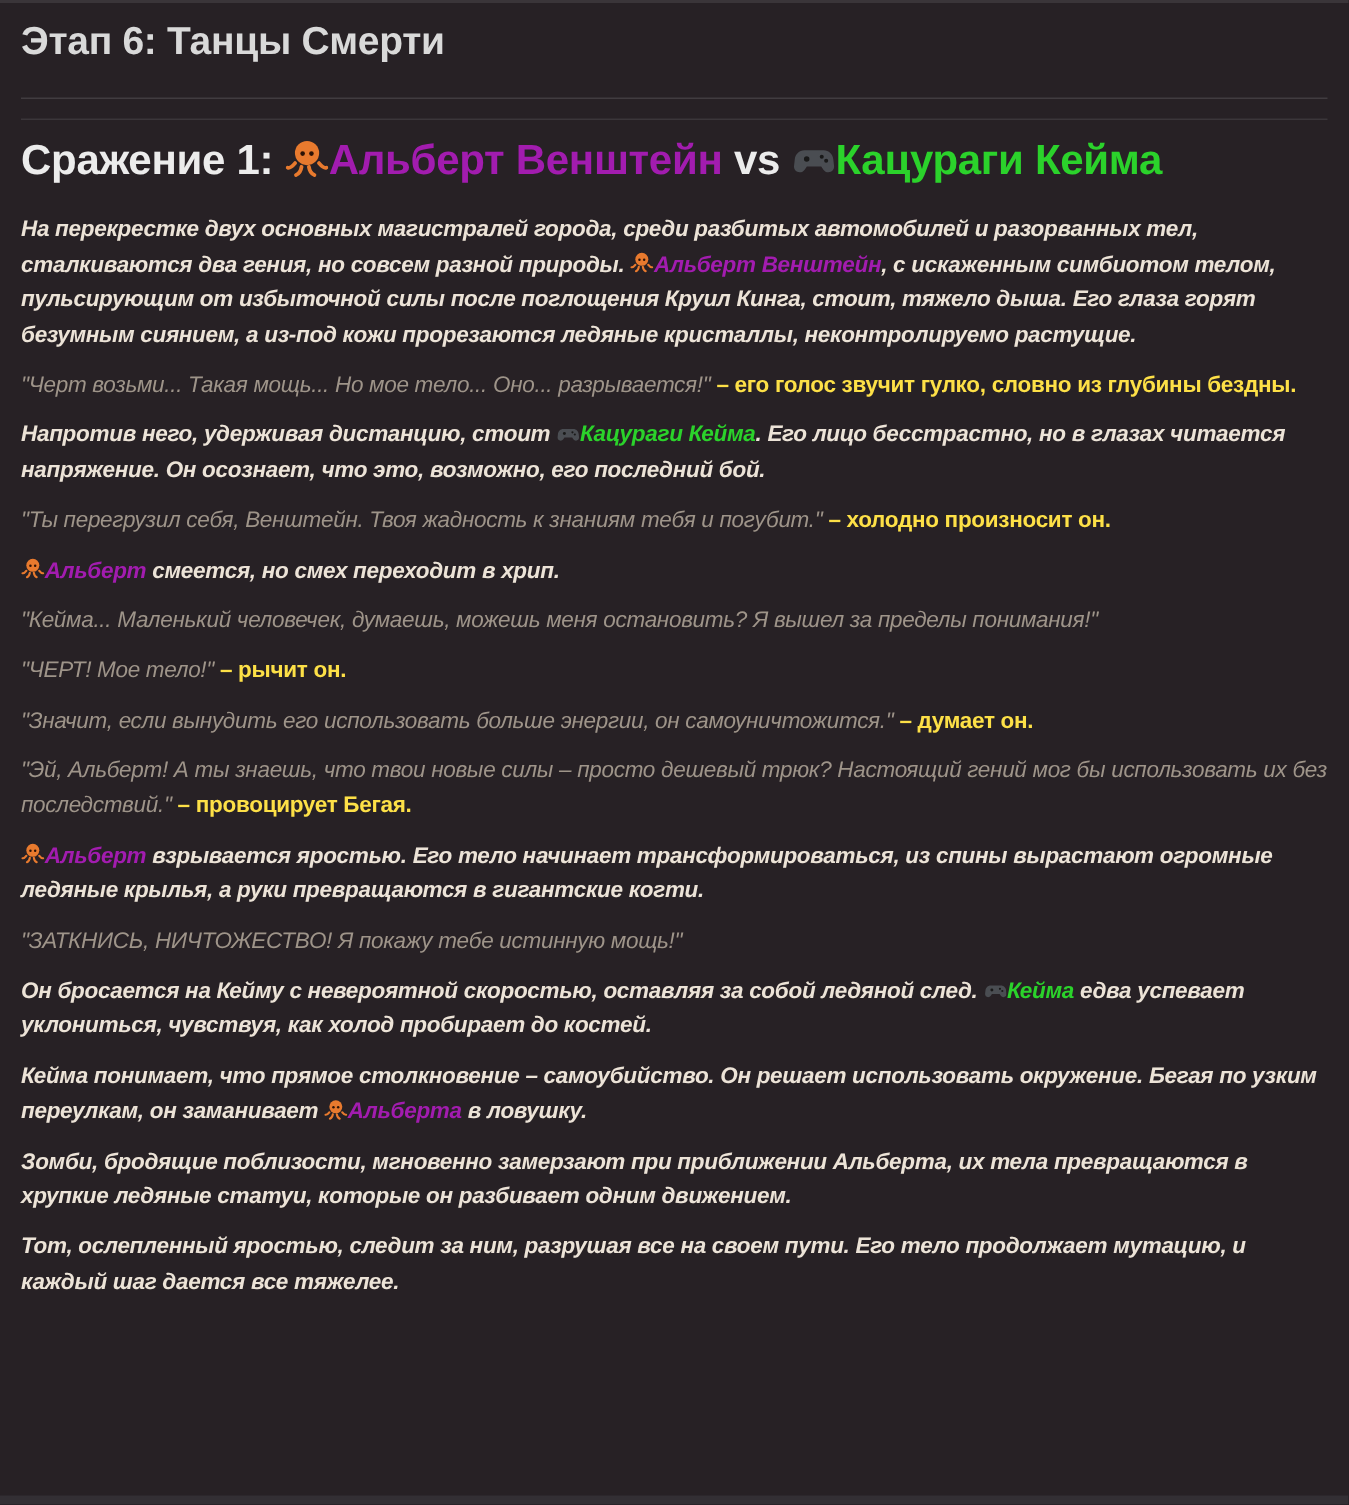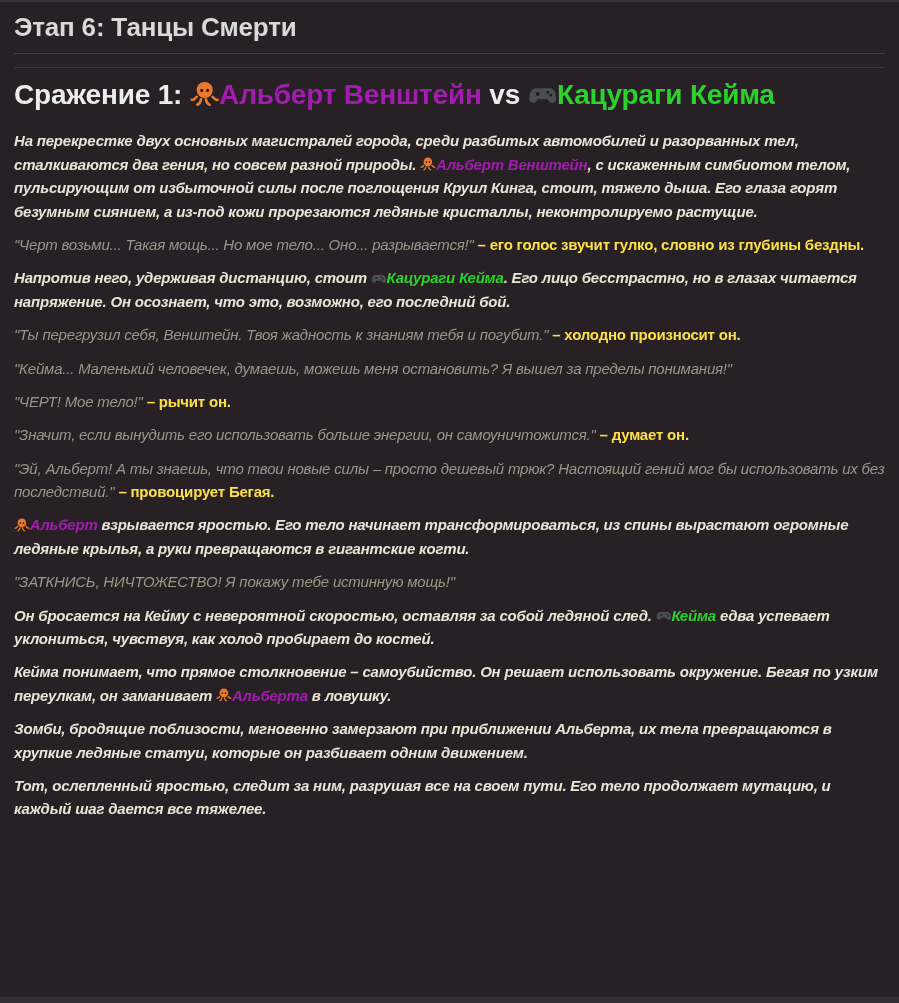--- a/index.html
+++ b/index.html
@@ -9,21 +9,21 @@
   *{box-sizing:border-box;}
   html,body{margin:0;padding:0;}
   body{
     width:899px;height:1003px;overflow:hidden;position:relative;
     background:var(--bg);
     border-top:2px solid #3a3539;
     padding:8px 14px 0 14px;
     font-family:"Liberation Sans","DejaVu Sans",sans-serif;
   }
   h1.stage-title{
-    margin:2px 0 10px 0;font-size:26px;font-weight:bold;
+    margin:2px 0 22px 0;font-size:26px;font-weight:bold;
     color:var(--heading);letter-spacing:-0.2px;
   }
   hr.title-rule{border:0;border-top:1px solid #413c40;margin:0 0 13px 0;}
   hr.divider{border:0;border-top:1px solid #3b363a;margin:13px 0 8px 0;}
   .p{
     margin:0 0 10px 0;font-size:15px;line-height:1.56;
     font-weight:bold;font-style:italic;color:var(--body);letter-spacing:-0.2px;
   }
   .battle-heading{
     font-style:normal;font-size:28px;color:#ececec;margin:9px 0 16px 0;
@@ -66,20 +66,28 @@
           <circle cx="14.4" cy="9.3" r="1.25" fill="#2b1206"></circle>
         </svg></span><span class="albert">Альберт Венштейн</span><span>, с искаженным симбиотом телом, пульсирующим от избыточной силы после поглощения Круил Кинга, стоит, тяжело дыша. Его глаза горят безумным сиянием, а из-под кожи прорезаются ледяные кристаллы, неконтролируемо растущие.</span></p>
     <p class="p quote"><span class="q">"Черт возьми... Такая мощь... Но мое тело... Оно... разрывается!"</span><span class="attr"> – его голос звучит гулко, словно из глубины бездны.</span></p>
     <p class="p"><span>Напротив него, удерживая дистанцию, стоит </span><span class="emoji"><svg viewBox="0 0 24 24" width="1.05em" height="1.05em" aria-hidden="true">
           <path fill="var(--gamepad)" d="M6.8 7.5h10.4c2.9 0 5 2.2 5.3 5l.4 3.6c.2 1.9-1.3 3.4-3.1 3.4-1.1 0-2.1-.5-2.7-1.4l-1.2-1.8H8.1l-1.2 1.8c-.6.9-1.6 1.4-2.7 1.4-1.8 0-3.3-1.5-3.1-3.4l.4-3.6c.3-2.8 2.4-5 5.3-5z"></path>
           <circle cx="8" cy="12.2" r="1.5" fill="#191919"></circle>
           <circle cx="16.2" cy="11" r="1.1" fill="#191919"></circle>
           <circle cx="18.6" cy="13.2" r="1.1" fill="#191919"></circle>
         </svg></span><span class="keima">Кацураги Кейма</span><span>. Его лицо бесстрастно, но в глазах читается напряжение. Он осознает, что это, возможно, его последний бой.</span></p>
     <p class="p quote"><span class="q">"Ты перегрузил себя, Венштейн. Твоя жадность к знаниям тебя и погубит."</span><span class="attr"> – холодно произносит он.</span></p>
+    <p class="p"><span class="emoji"><svg viewBox="0 0 24 24" width="1.05em" height="1.05em" aria-hidden="true">
+          <g fill="none" stroke="var(--octopus)" stroke-width="2.1" stroke-linecap="round">
+            <path d="M5.5 14.5q-2.5 3-4 2.5M9 16.5q-.5 3.5-3 4.5M13 16.5q.5 3.5 3 4.5M18.5 14.5q2.5 3 4 2.5"></path>
+          </g>
+          <circle cx="12" cy="9" r="6.6" fill="var(--octopus)"></circle>
+          <circle cx="9.6" cy="9.3" r="1.25" fill="#2b1206"></circle>
+          <circle cx="14.4" cy="9.3" r="1.25" fill="#2b1206"></circle>
+        </svg></span><span class="albert">Альберт</span><span> смеется, но смех переходит в хрип.</span></p>
     <p class="p quote"><span class="q">"Кейма... Маленький человечек, думаешь, можешь меня остановить? Я вышел за пределы понимания!"</span></p>
     <p class="p quote"><span class="q">"ЧЕРТ! Мое тело!"</span><span class="attr"> – рычит он.</span></p>
     <p class="p quote"><span class="q">"Значит, если вынудить его использовать больше энергии, он самоуничтожится."</span><span class="attr"> – думает он.</span></p>
     <p class="p quote"><span class="q">"Эй, Альберт! А ты знаешь, что твои новые силы – просто дешевый трюк? Настоящий гений мог бы использовать их без последствий."</span><span class="attr"> – провоцирует Бегая.</span></p>
     <p class="p"><span class="emoji"><svg viewBox="0 0 24 24" width="1.05em" height="1.05em" aria-hidden="true">
           <g fill="none" stroke="var(--octopus)" stroke-width="2.1" stroke-linecap="round">
             <path d="M5.5 14.5q-2.5 3-4 2.5M9 16.5q-.5 3.5-3 4.5M13 16.5q.5 3.5 3 4.5M18.5 14.5q2.5 3 4 2.5"></path>
           </g>
           <circle cx="12" cy="9" r="6.6" fill="var(--octopus)"></circle>
           <circle cx="9.6" cy="9.3" r="1.25" fill="#2b1206"></circle>

